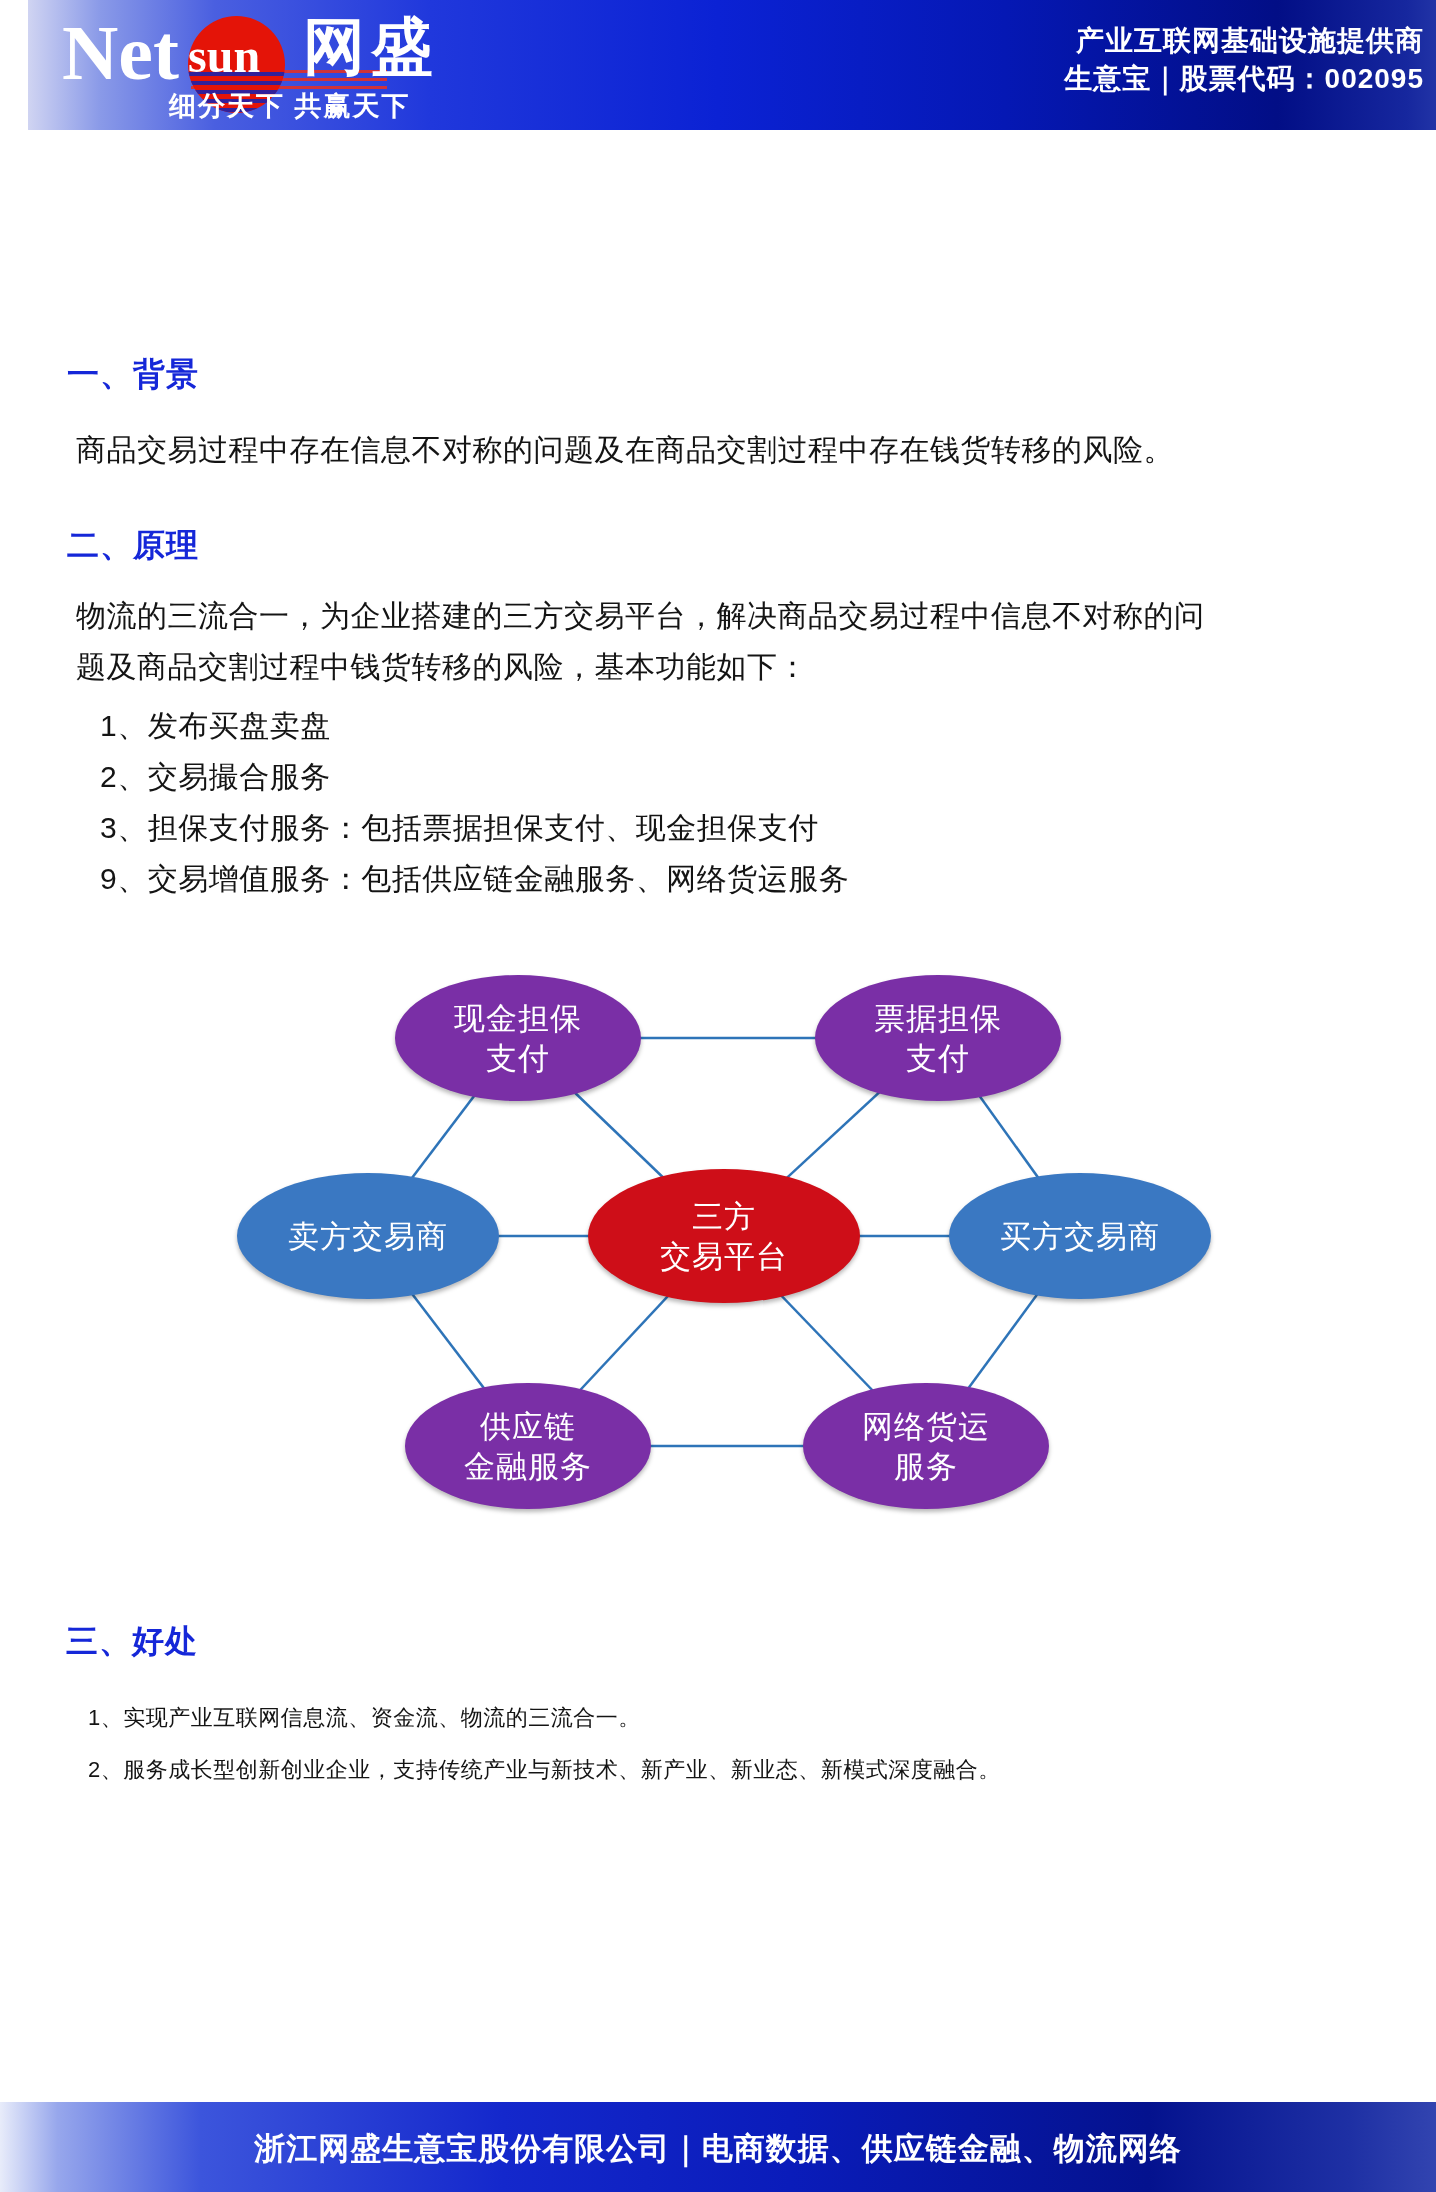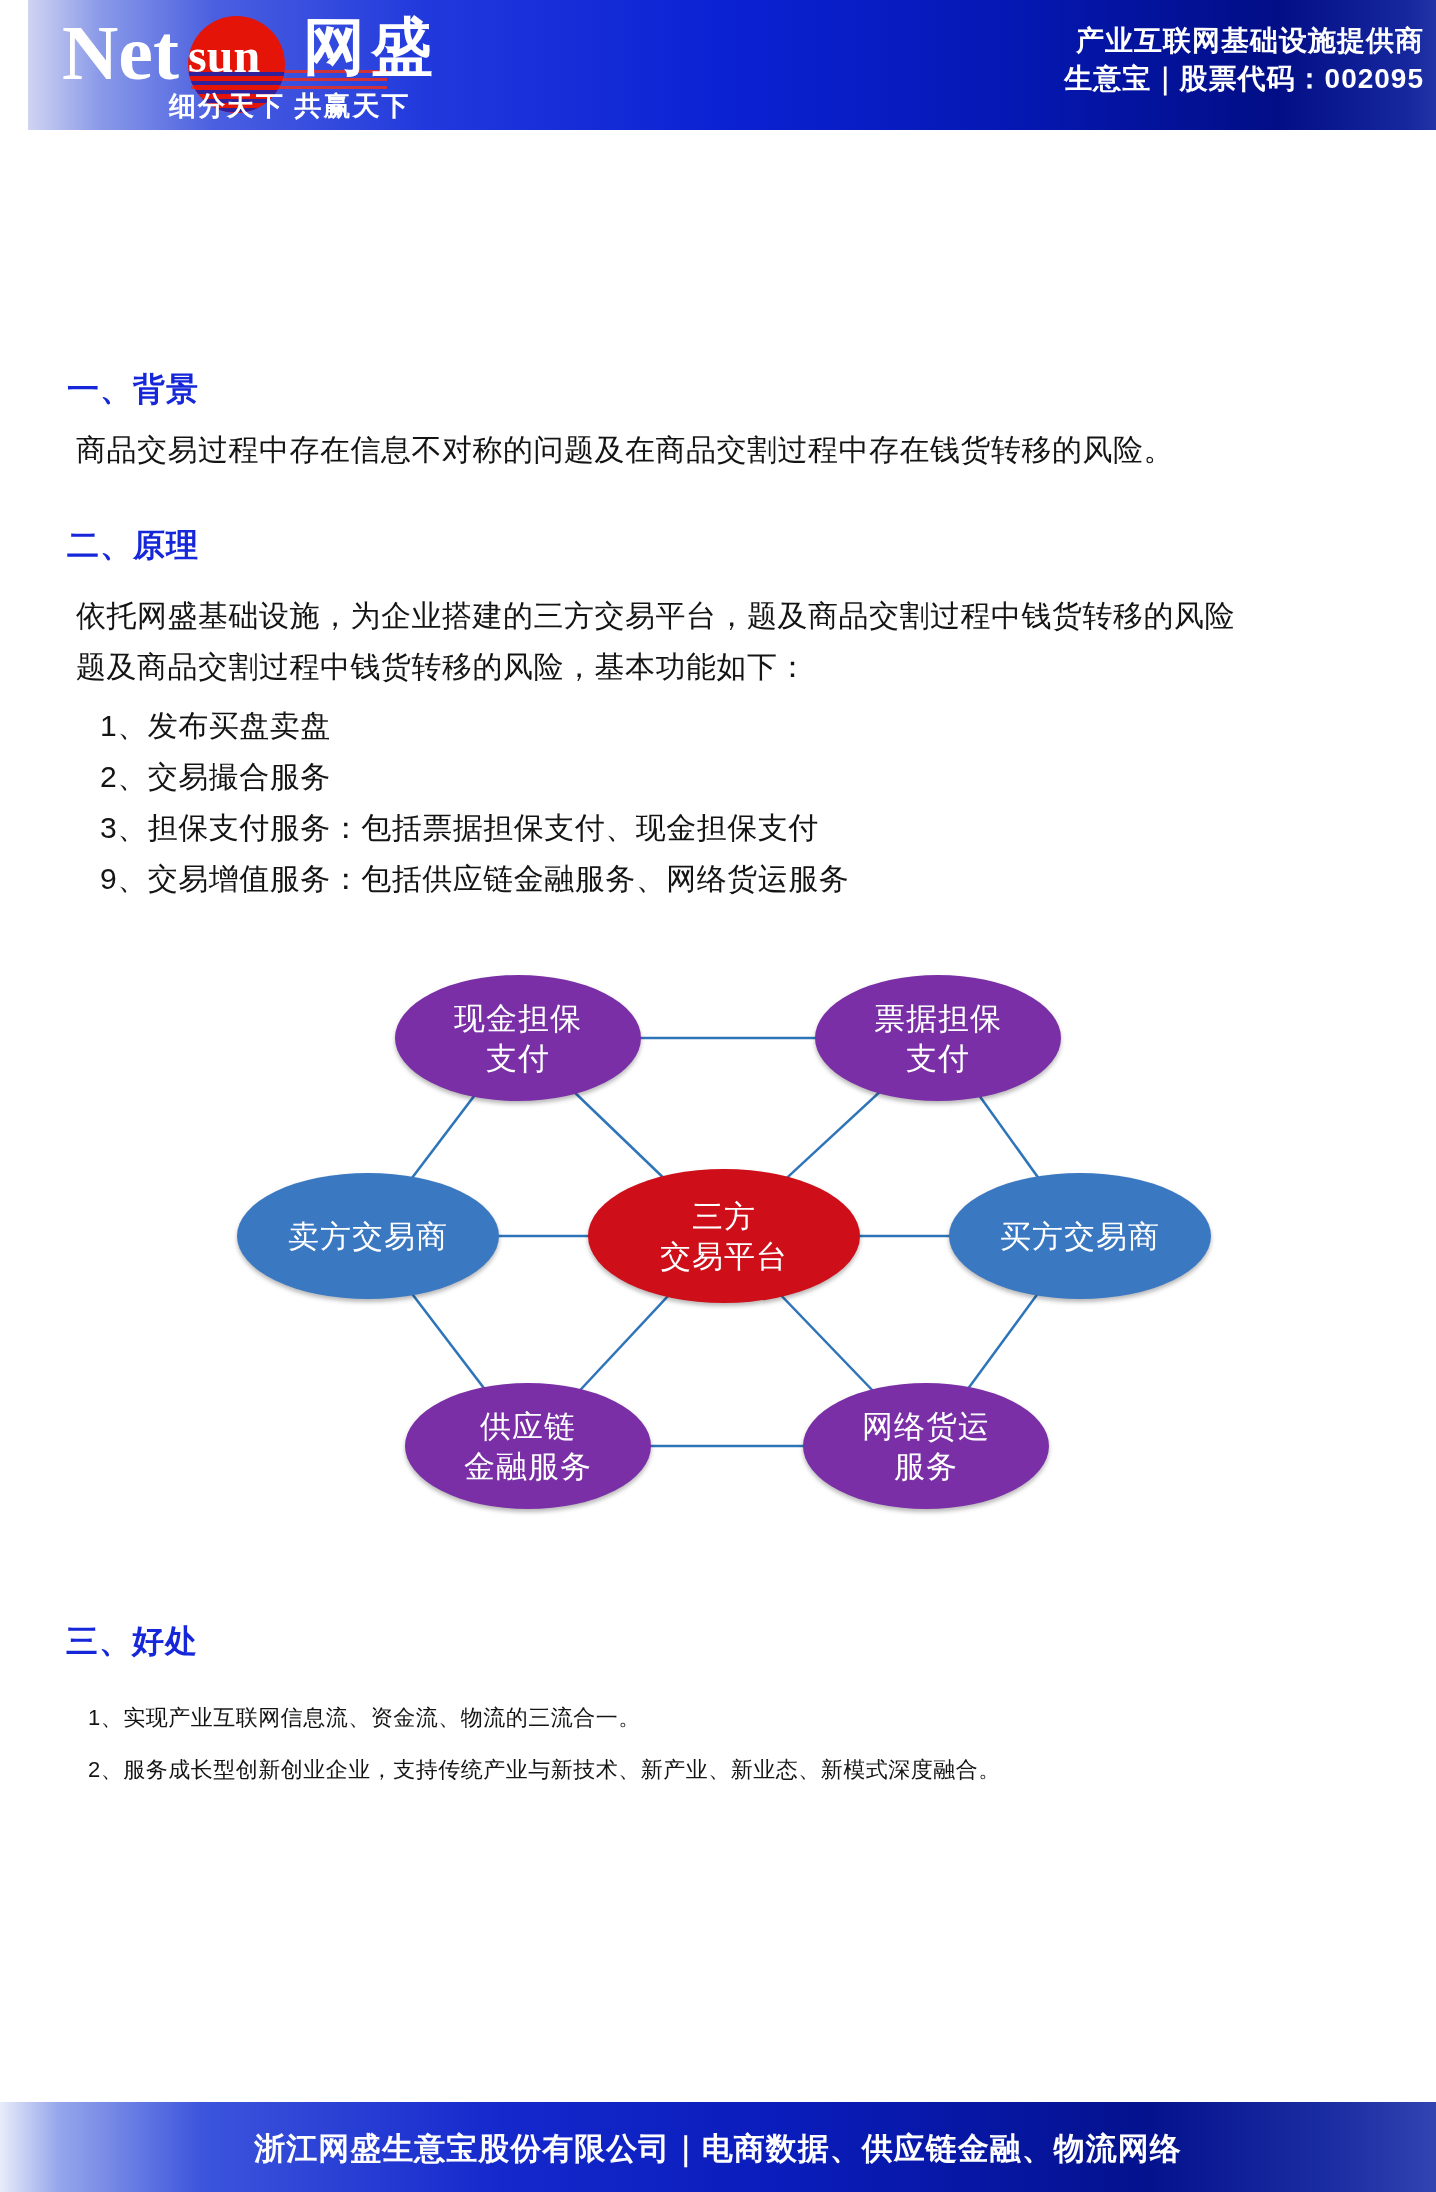--- a/index.html
+++ b/index.html
@@ -21,21 +21,21 @@
   .logo-cn{position:absolute;left:275px;top:16px;font-size:62px;font-weight:bold;color:#ffffff;
     letter-spacing:6px;line-height:1;}
   .logo-tagline{position:absolute;left:141px;top:88px;font-size:27px;font-weight:bold;
     color:#ffffff;letter-spacing:2px;}
   .header-right{position:absolute;right:40px;top:22px;text-align:right;color:#ffffff;
     font-weight:bold;font-size:28px;line-height:38px;letter-spacing:1px;}
   
   #page-title{position:absolute;left:0;top:236px;width:100%;text-align:center;
     font-size:41px;font-weight:bold;letter-spacing:1px;}
   .sec-heading{position:absolute;left:67px;font-size:32px;font-weight:bold;letter-spacing:1px;}
-  #h-bg{top:368px;text-align:center;} #h-pr{top:524px;} #h-ben{top:1620px;left:66px;}
+  #h-bg{top:353px;text-align:center;} #h-pr{top:524px;} #h-ben{top:1620px;left:66px;}
   .body-text{position:absolute;left:76px;font-size:30px;letter-spacing:.5px;line-height:51px;
     white-space:nowrap;}
   #p-bg{top:424px;}
   #p-pr{top:590px;}
   #list-pr{position:absolute;left:100px;top:700px;font-size:30px;letter-spacing:.5px;line-height:51px;
     white-space:nowrap;}
   #list-ben{position:absolute;left:88px;top:1692px;font-size:22px;letter-spacing:.5px;line-height:52px;
     white-space:nowrap;}
   
   #diagram{position:absolute;left:0;top:948px;width:1436px;height:612px;}
@@ -66,21 +66,21 @@
       <div>生意宝｜股票代码：002095</div>
     </div>
   </div>
 
 
   <div class="sec-heading" id="h-bg" style="color:#1527d8;">一、背景</div>
   <div class="body-text" id="p-bg">商品交易过程中存在信息不对称的问题及在商品交割过程中存在钱货转移的风险。</div>
 
   <div class="sec-heading" id="h-pr" style="color:#1527d8;">二、原理</div>
   <div class="body-text" id="p-pr">
-    <div>依托网盛基础设施，为企业搭建的三方交易平台，题及商品交割过程中钱货转移的风险</div>
+    <div>物流的三流合一，为企业搭建的三方交易平台，解决商品交易过程中信息不对称的问</div>
     <div>题及商品交割过程中钱货转移的风险，基本功能如下：</div>
   </div>
   <div id="list-pr">
     <div>1、发布买盘卖盘</div>
     <div>2、交易撮合服务</div>
     <div>3、担保支付服务：包括票据担保支付、现金担保支付</div>
     <div>9、交易增值服务：包括供应链金融服务、网络货运服务</div>
   </div>
 
   <svg id="diagram" viewBox="0 0 1436 612" xmlns="http://www.w3.org/2000/svg">

